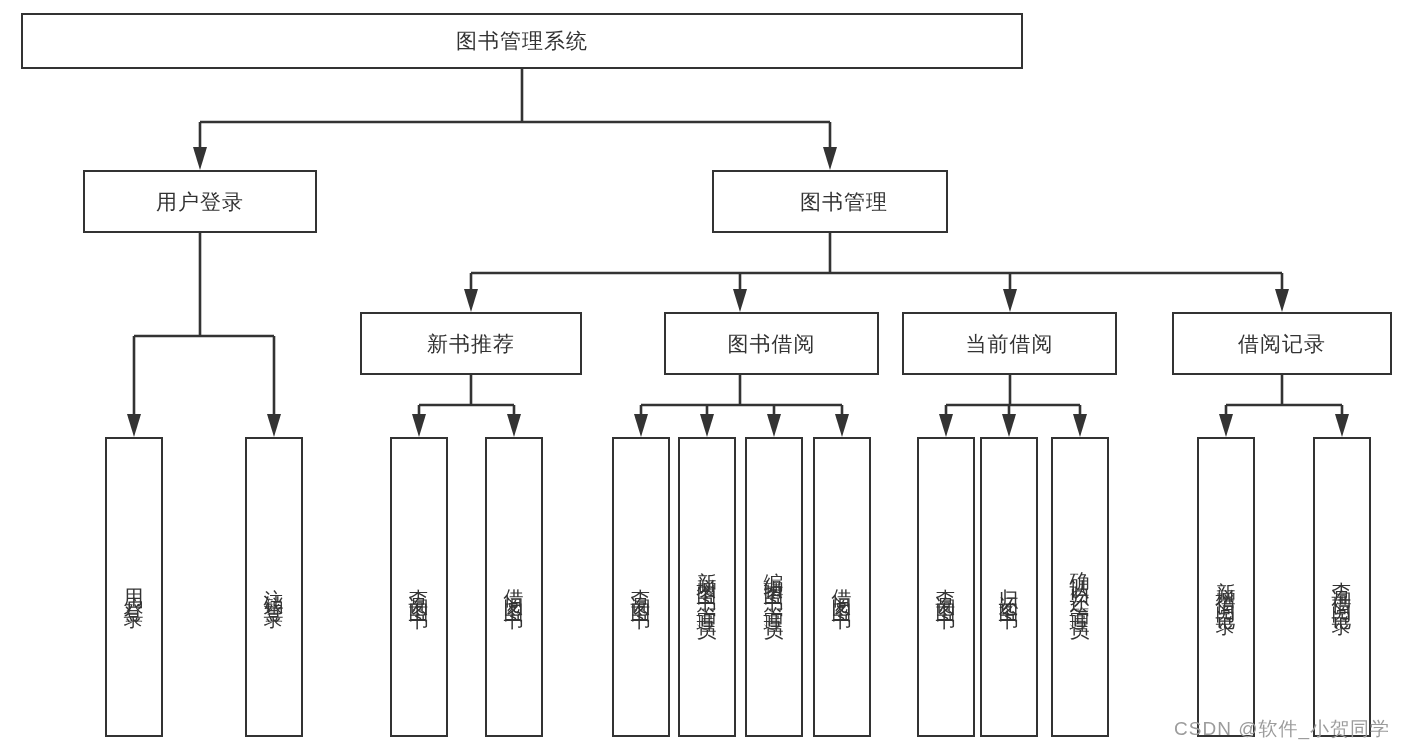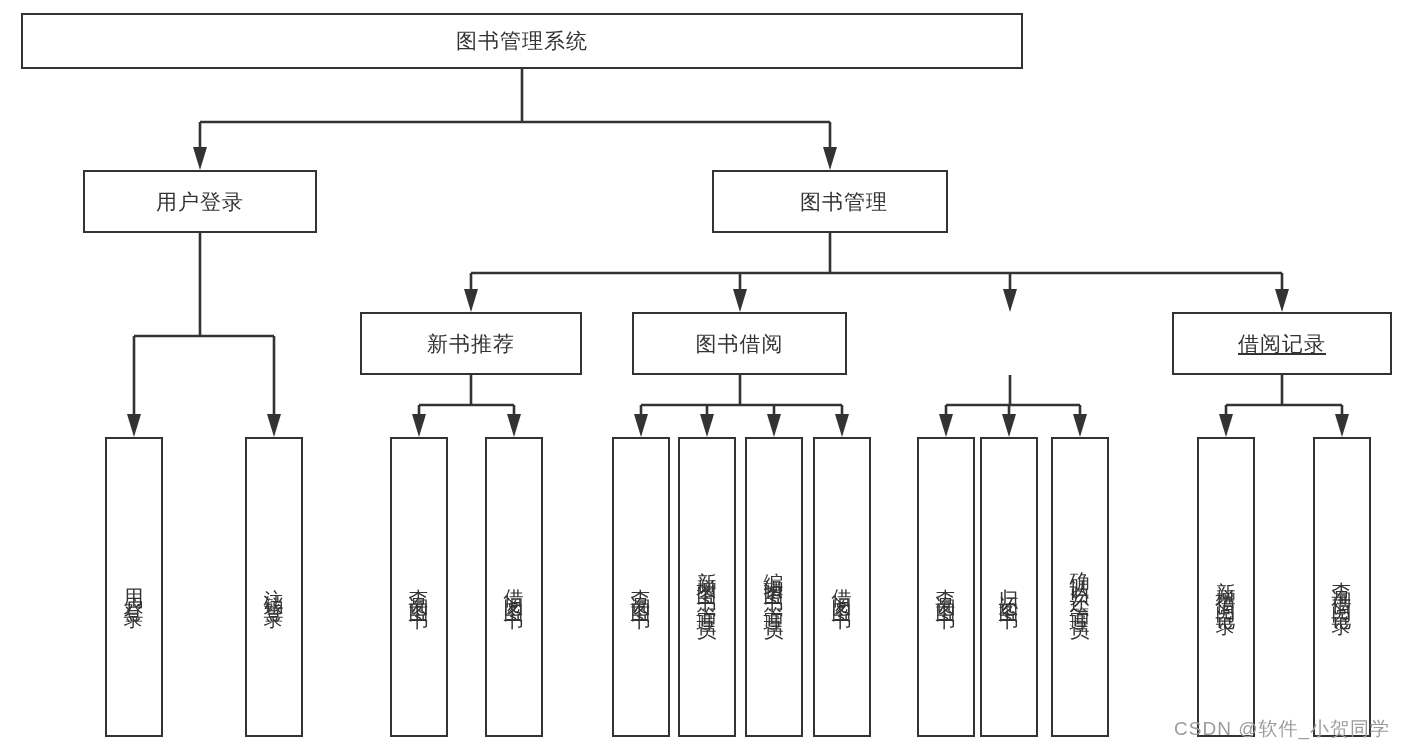--- a/index.html
+++ b/index.html
@@ -20,23 +20,23 @@
   }
   .node.v{
     writing-mode:vertical-rl;text-orientation:mixed;
     font-size:20px;letter-spacing:7px;line-height:1;
   }
   
   .n-root{left:21px;top:13px;width:1002px;height:56px;}
   .n-l2a{left:83px;top:170px;width:234px;height:63px;}
   .n-l2b{left:712px;top:170px;width:236px;height:63px;padding-left:28px;}
   .n-l3a{left:360px;top:312px;width:222px;height:63px;text-align:right;}
-  .n-l3b{left:632px;top:312px;width:215px;height:63px;}
+  .n-l3b{left:664px;top:312px;width:215px;height:63px;}
   .n-l3c{left:902px;top:312px;width:215px;height:63px;}
-  .n-l3d{left:1172px;top:312px;width:220px;height:63px;text-decoration:underline;}
+  .n-l3d{left:1172px;top:312px;width:220px;height:63px;}
   
   .leaf{top:437px;width:58px;height:300px;}
   .lf-u0{left:105px;} .lf-u1{left:245px;}
   .lf-n0{left:390px;} .lf-n1{left:485px;}
   .lf-b0{left:612px;} .lf-b1{left:678px;} .lf-b2{left:745px;} .lf-b3{left:813px;}
   .lf-c0{left:917px;} .lf-c1{left:980px;} .lf-c2{left:1051px;}
   .lf-r0{left:1197px;} .lf-r1{left:1313px;}
   #watermark{
     position:absolute;right:7px;bottom:5px;font-size:19px;color:var(--watermark);
     letter-spacing:1px;z-index:5;white-space:nowrap;
@@ -90,20 +90,23 @@
   <div class="node n-l2b">
     <span>图书管理</span>
   </div>
 
   <div class="node n-l3a">
     <span>新书推荐</span>
   </div>
   <div class="node n-l3b">
     <span>图书借阅</span>
   </div>
+  <div class="node n-l3c">
+    <span>当前借阅</span>
+  </div>
   <div class="node n-l3d">
     <span>借阅记录</span>
   </div>
 
   <div class="node v leaf lf-u0">
     <span>用户登录</span>
   </div>
   <div class="node v leaf lf-u1">
     <span>注销登录</span>
   </div>

